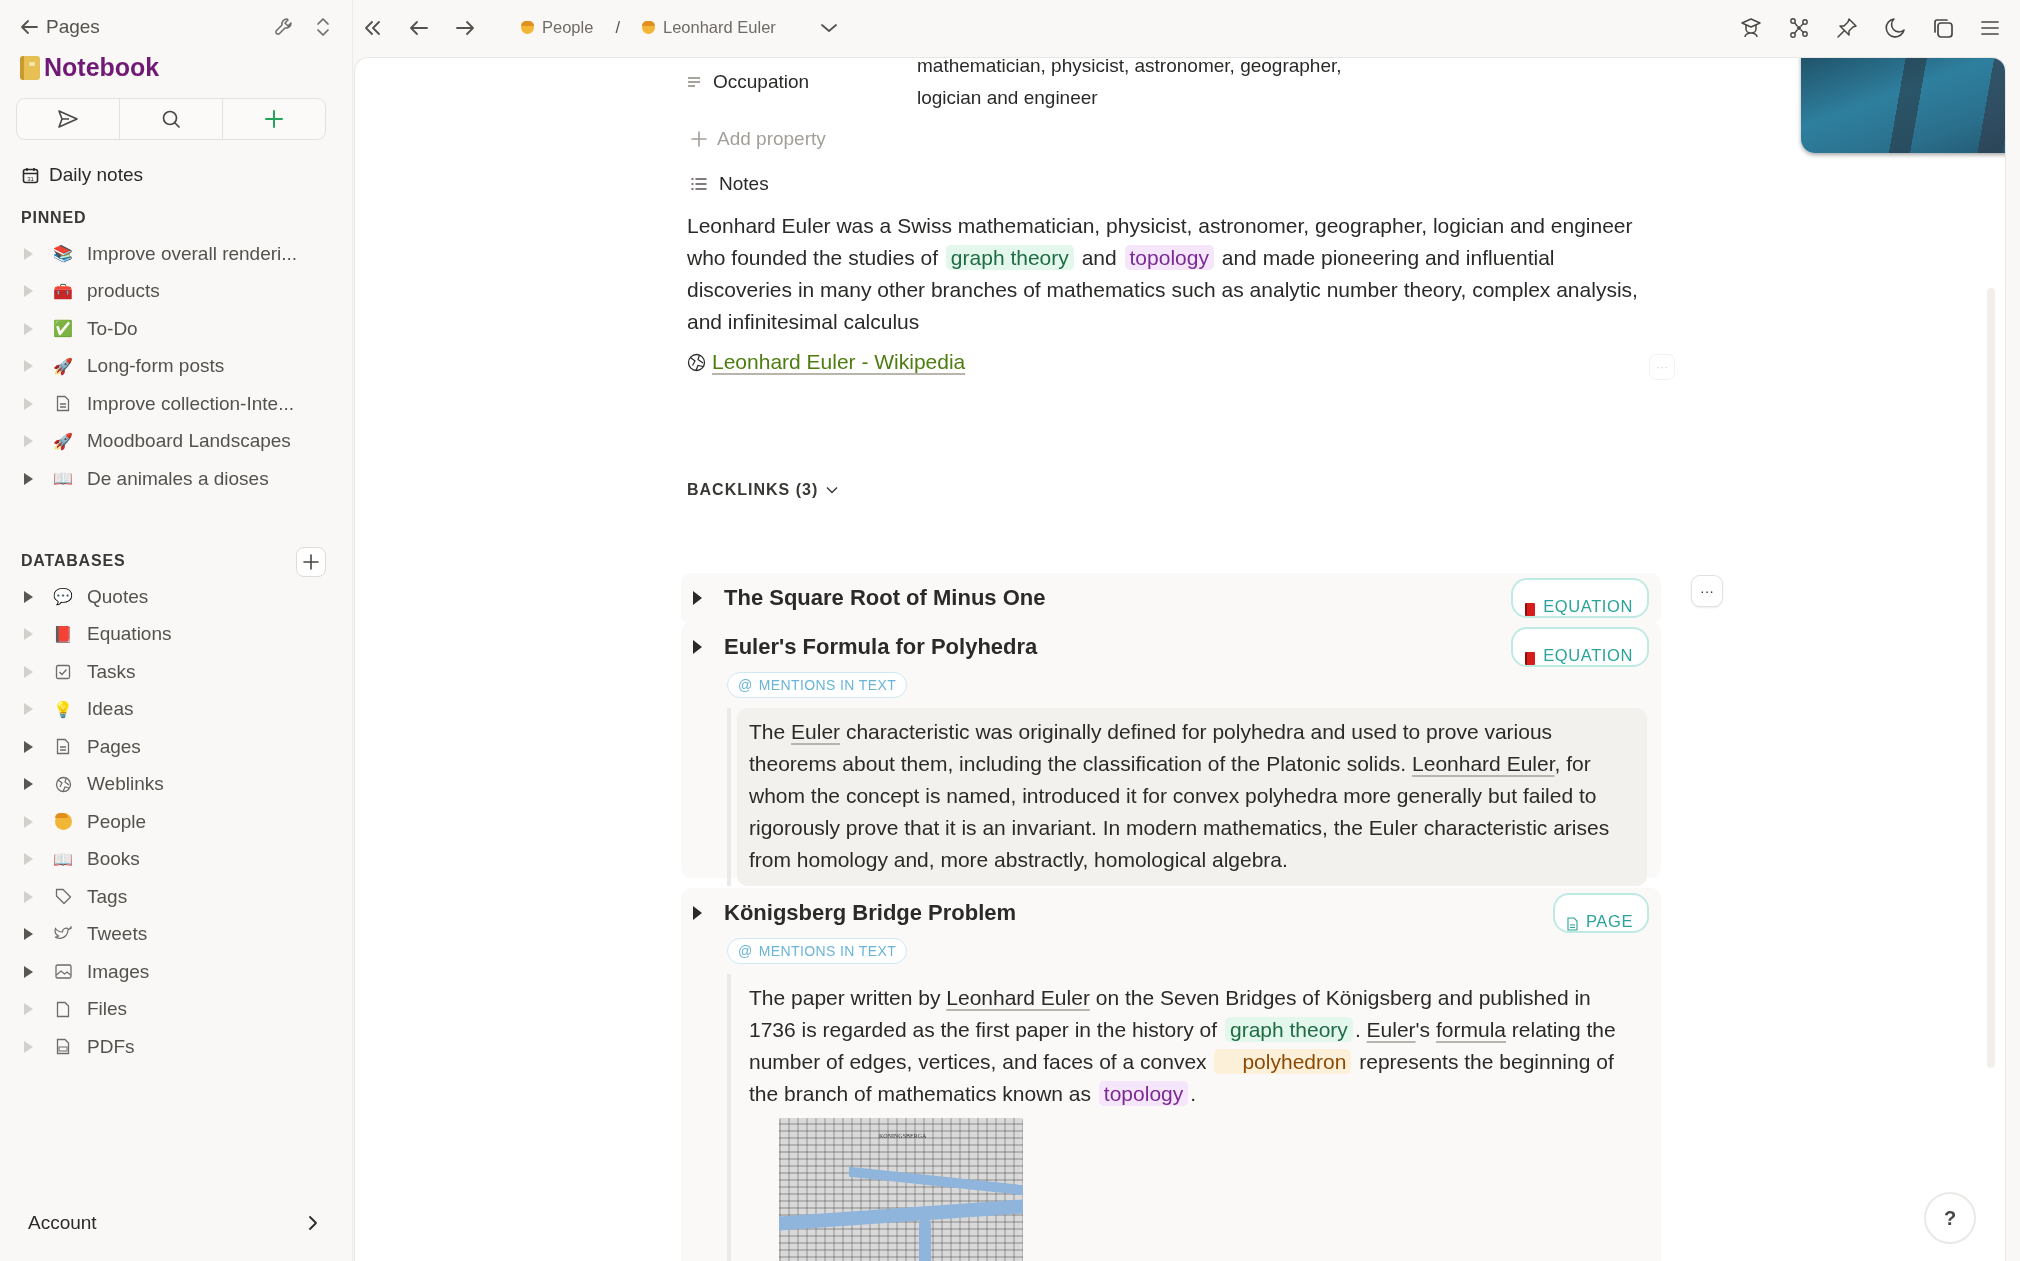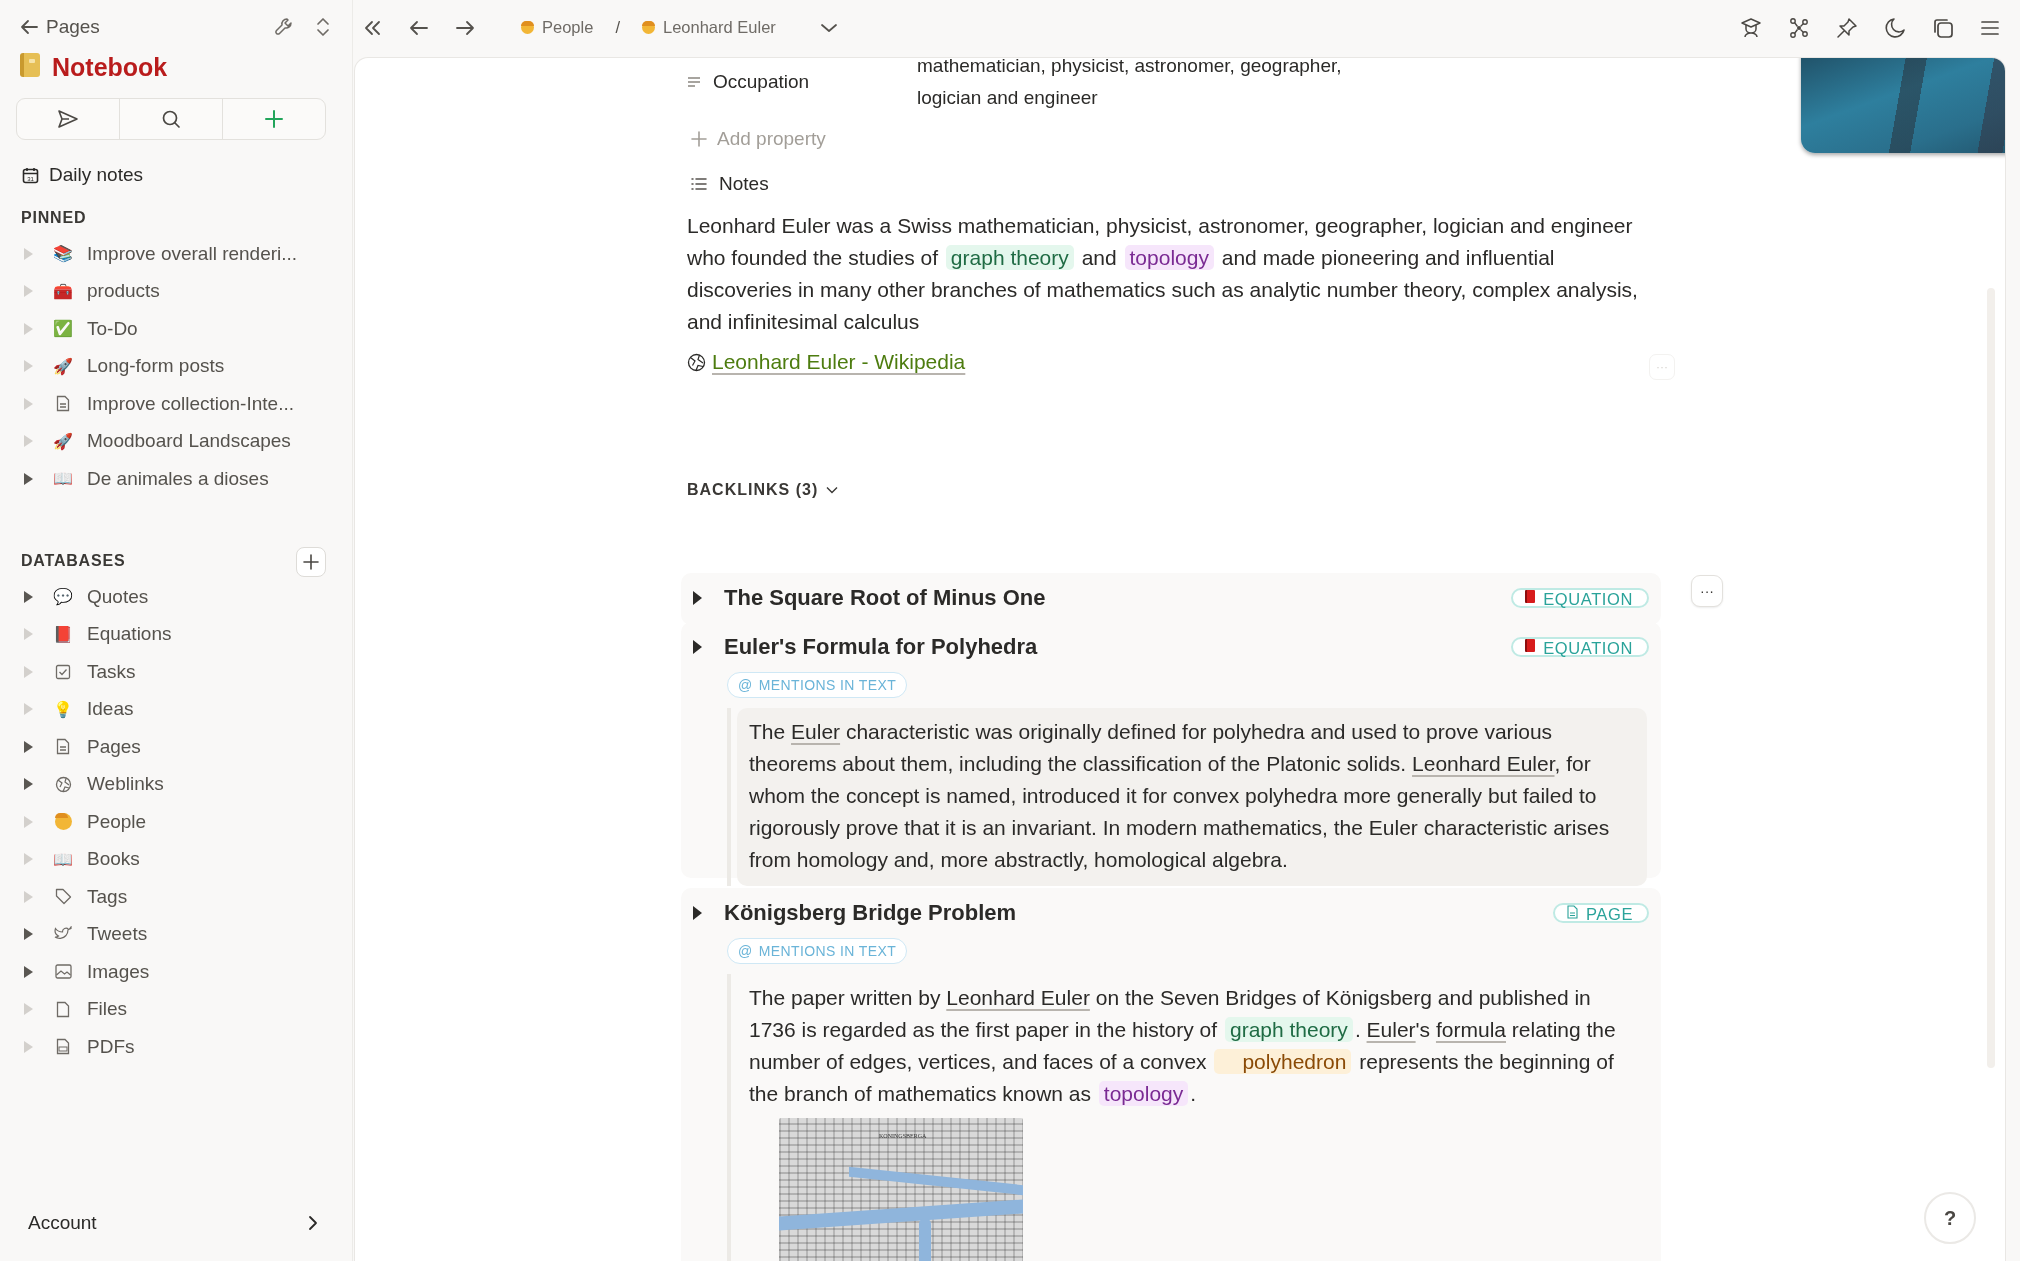--- a/index.html
+++ b/index.html
@@ -18,22 +18,22 @@
   }
   .home-row {
     position: absolute; left: 20px; top: 12px; width: 310px; height: 30px;
     display: flex; align-items: center;
   }
   .home-link { display: flex; align-items: center; gap: 8px; font-size: 19px; color: #55524d; cursor: pointer; }
   .home-row .right-icons { margin-left: auto; display: flex; gap: 22px; align-items: center; }
   .ico { display: inline-flex; align-items: center; justify-content: center; }
   .ico svg { display: block; }
   .nb-title {
-    position: absolute; left: 20px; top: 53px; display: flex; gap: 12px;
-    font-size: 25px; font-weight: bold; color: #b91c1c;
+    position: absolute; left: 20px; top: 53px; display: flex; align-items: center; gap: 4px;
+    font-size: 25px; font-weight: bold; color: #701a75;
   }
   .notebook-icon {
     width: 20px; height: 24px; border-radius: 3px;
     background: linear-gradient(90deg, #c99a2e 0 22%, #e6bf55 22%);
     position: relative;
   }
   .notebook-icon::after { content:""; position:absolute; left:9px; top:6px; width:6px; height:4px; background:#f6e3a8; border-radius:1px; }
   .actions {
     position: absolute; left: 16px; top: 98px; width: 310px; height: 42px;
     border: 1px solid #e3e1dd; border-radius: 9px; display: flex; background: #fbfaf9;
@@ -103,22 +103,22 @@
   .ul { text-decoration: underline; text-decoration-color: #b8b4ae; text-underline-offset: 4px; cursor: pointer; }
   .wikilink { position: absolute; left: 0; top: 292px; display: flex; align-items: center; gap: 6px; font-size: 21px; color: #4d7c0f; cursor: pointer; }
   .more-faint { position: absolute; left: 962px; top: 296px; width: 26px; height: 26px; border-radius: 7px; border: 1px solid #f3f2f0; color: #d6d3cf; font-size: 12px; display:flex; align-items:center; justify-content:center; }
 
   .backlinks-head { position: absolute; left: 0; top: 423px; display: flex; align-items: center; gap: 8px; font-size: 16px; font-weight: bold; letter-spacing: 1px; color: #3a3835; cursor: pointer; }
   .bl-card { position: absolute; left: -6px; width: 980px; background: #faf9f8; border-radius: 10px; }
   .bl-head { height: 50px; display: flex; align-items: center; padding-left: 12px; cursor: pointer; }
   .bl-caret { width: 0; height: 0; border-top: 7px solid transparent; border-bottom: 7px solid transparent; border-left: 9px solid #2b2a28; margin-right: 22px; }
   .bl-title { font-size: 22px; font-weight: bold; color: #2b2a28; }
   .type-badge {
-    margin-left: auto; margin-right: 12px; height: 20px; padding: 0 14px 0 12px; border: 2px solid #bfeae4; border-radius: 16px;
-    display: flex; align-items: flex-start; gap: 8px; color: #2aa39a; font-size: 16.5px; letter-spacing: 0.6px; background: #fff;
+    margin-left: auto; margin-right: 12px; height: 40px; padding: 0 14px 0 12px; border: 2px solid #bfeae4; border-radius: 16px;
+    display: flex; align-items: flex-end; gap: 8px; color: #2aa39a; font-size: 16.5px; letter-spacing: 0.6px; background: #fff;
   }
   .book-red { width: 10px; height: 13px; background: linear-gradient(90deg,#8c0e0e 0 25%, #d71c1c 25%); border-radius: 1px; }
   .mention-badge {
     margin-left: 46px; height: 26px; padding: 0 10px; border: 1.5px solid #cfe8f5; border-radius: 13px; display: inline-flex;
     align-items: center; gap: 6px; font-size: 14px; color: #6ab4d8; letter-spacing: 0.4px; background: #fff;
   }
   .quote { margin: 10px 14px 0 46px; border-left: 4px solid #eceae6; padding-left: 6px; }
   .quote-inner { background: #f3f1ee; border-radius: 10px; padding: 8px 14px 10px 12px; font-size: 21px; line-height: 32px; color: #2b2a28; }
   .quote-inner.plain { background: transparent; }
   .ellipsis-btn {

